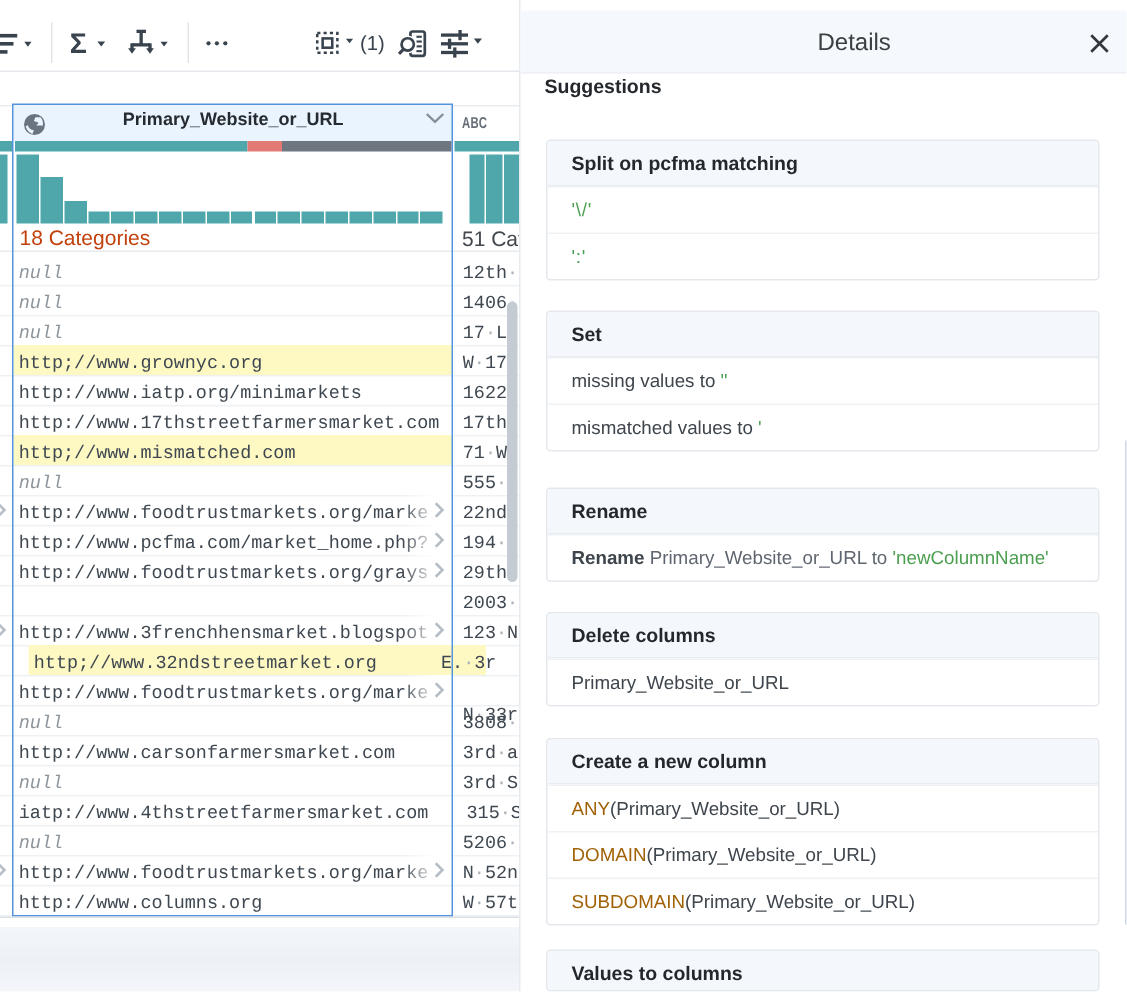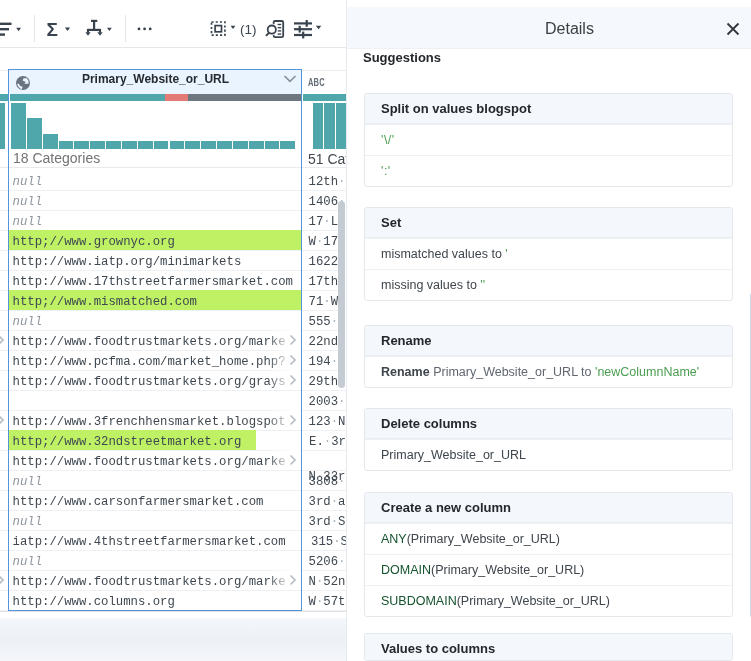--- a/index.html
+++ b/index.html
@@ -12,40 +12,40 @@
   #toolbar { left:0; top:0; width:346px; height:48px; background:#fff;
     border-bottom:1px solid #e4e7eb; }
   
   #grid { left:0; top:48px; width:346px; height:564px; background:#fff; overflow:hidden; }
   .rowline { position:absolute; left:0; width:346px; height:1px; background:#eef1f3; }
   .cell { position:absolute; height:20px; line-height:24px;
     font-family:"Liberation Mono", monospace; font-size:12.3px; color:#3f4851;
     white-space:pre; overflow:hidden; }
   .null { font-style:italic; color:#8d959d; }
   .dot { color:#a9b0b7; }
-  .hl { background:#bef264; }
+  .hl { background:#fef9c3; }
   .fade { position:absolute; width:34px; height:19px;
     background:linear-gradient(90deg, rgba(255,255,255,0), #ffffff 70%); }
   
   #panel { left:346px; top:0; width:405px; height:661px; background:#fff;
     border-left:1px solid #e7eaee; }
   #pband { left:0; top:7px; width:405px; height:42px; background:#f5f8fc;
     border-bottom:1px solid #edf0f4; }
   .card { position:absolute; left:17px; width:369px; background:#fff;
     border:1px solid #e4e8ed; border-radius:3px; }
   .card-h { height:30px; line-height:30px; background:#f4f7fb;
     border-bottom:1px solid #e9edf1; padding-left:16px;
     font-size:13px; font-weight:bold; color:#23282e;
     border-radius:3px 3px 0 0; }
   .card-r { height:31px; line-height:31px; padding-left:16px;
     font-size:12.5px; color:#3e454c; border-top:1px solid #eff2f5;
     white-space:pre; overflow:hidden; }
   .card-r:first-of-type { border-top:none; }
   .green { color:#4c9e50; }
-  .blue { color:#14532d; }
+  .blue { color:#a16207; }
   .gray { color:#5f6670; }
 </style>
 </head>
 <body>
 <div id="stage">
 
   <div class="abs" id="toolbar">
     <svg width="346" height="48" style="position:absolute;left:0;top:0">
       <g fill="#39434e" stroke="none">
 
@@ -153,21 +153,21 @@
         <div class="abs" style="left:217.05px;top:92.5px;width:14.85px;height:8.5px;background:#4fa7ab"></div>
         <div class="abs" style="left:232.90px;top:92.5px;width:14.85px;height:8.5px;background:#4fa7ab"></div>
         <div class="abs" style="left:248.75px;top:92.5px;width:14.85px;height:8.5px;background:#4fa7ab"></div>
         <div class="abs" style="left:264.60px;top:92.5px;width:14.85px;height:8.5px;background:#4fa7ab"></div>
         <div class="abs" style="left:280.45px;top:92.5px;width:14.85px;height:8.5px;background:#4fa7ab"></div>
       </div>
     <div class="abs" style="left:313px;top:55px;width:10.3px;height:46px;background:#4fa7ab"></div>
     <div class="abs" style="left:324.4px;top:55px;width:10.3px;height:46px;background:#4fa7ab"></div>
     <div class="abs" style="left:335.8px;top:55px;width:10.2px;height:46px;background:#4fa7ab"></div>
 
-    <div class="abs" style="left:13px;top:102px;font-size:14px;color:#737373">18 Categories</div>
+    <div class="abs" style="left:13px;top:102px;font-size:14px;color:#c2410c">18 Categories</div>
     <div class="abs" style="left:308px;top:103px;width:38px;overflow:hidden;font-size:14px;color:#42484e;white-space:pre">51 Categories</div>
 
     <div class="abs" style="left:0;top:118.5px;width:346px;height:1px;background:#e7eaee"></div>
 
     <div class="abs" id="rows" style="left:0;top:122px;width:346px;height:441px">
         <div class="cell" style="left:9px;top:0px;width:293px;padding-left:3.5px"><span class="null">null</span></div>
         <div class="cell" style="left:303px;top:0px;width:43px;padding-left:5.5px">12th<span class="dot">·</span></div>
         <div class="rowline" style="top:19.5px"></div>
         <div class="cell" style="left:9px;top:20px;width:293px;padding-left:3.5px"><span class="null">null</span></div>
         <div class="cell" style="left:303px;top:20px;width:43px;padding-left:5.5px">1406<span class="dot">·</span></div>
@@ -219,22 +219,22 @@
         <div class="cell" style="left:9px;top:240px;width:293px;padding-left:3.5px">http://www.3frenchhensmarket.blogspot</div>
         <div class="fade" style="left:268px;top:240px"></div>
         <svg class="abs" width="8" height="12" style="left:288.5px;top:244px">
           <path d="M1.5,1.5 L6,6 L1.5,10.5" stroke="#b6bdc4" stroke-width="1.7" fill="none"></path>
         </svg>
         <div class="cell" style="left:303px;top:240px;width:43px;padding-left:5.5px">123<span class="dot">·</span>N</div>
         <svg class="abs" width="8" height="12" style="left:-3px;top:244px">
           <path d="M1.5,1.5 L6,6 L1.5,10.5" stroke="#b6bdc4" stroke-width="1.7" fill="none"></path>
         </svg>
         <div class="rowline" style="top:259.5px"></div>
-        <div class="cell hl" style="left:9px;top:260px;width:247px;padding-left:3.5px">http;//www.32ndstreetmarket.org</div>
-        <div class="cell" style="left:303px;top:260px;width:43px;padding-left:6px">E.<span class="dot">·</span>3r</div>
+        <div class="cell hl" style="left:19px;top:260px;width:305px;padding-left:3.5px">http;//www.32ndstreetmarket.org</div>
+        <div class="cell" style="left:288px;top:260px;width:43px;padding-left:6px">E.<span class="dot">·</span>3r</div>
         <div class="rowline" style="top:279.5px"></div>
         <div class="cell" style="left:9px;top:280px;width:293px;padding-left:3.5px">http://www.foodtrustmarkets.org/marke</div>
         <div class="fade" style="left:268px;top:280px"></div>
         <svg class="abs" width="8" height="12" style="left:288.5px;top:284px">
           <path d="M1.5,1.5 L6,6 L1.5,10.5" stroke="#b6bdc4" stroke-width="1.7" fill="none"></path>
         </svg>
         <div class="cell" style="left:303px;top:295px;width:43px;padding-left:5.5px">N<span class="dot">·</span>33r</div>
         <div class="rowline" style="top:299.5px"></div>
         <div class="cell" style="left:9px;top:300px;width:293px;padding-left:3.5px"><span class="null">null</span></div>
         <div class="cell" style="left:303px;top:300px;width:43px;padding-left:5.5px">3808<span class="dot">·</span></div>
@@ -278,29 +278,29 @@
 
   <div class="abs" id="panel">
     <div class="abs" id="pband"></div>
     <div class="abs" style="left:198px;top:20px;font-size:16px;color:#3c4043">Details</div>
     <svg class="abs" width="14" height="14" style="left:379px;top:22px">
       <path d="M1.5,1.5 L12.5,12.5 M12.5,1.5 L1.5,12.5" stroke="#33383d" stroke-width="1.8" fill="none"></path>
     </svg>
     <div class="abs" style="left:16px;top:50px;font-size:13px;font-weight:bold;color:#24282c">Suggestions</div>
 
     <div class="card" style="top:93px">
-      <div class="card-h">Split on values blogspot</div>
+      <div class="card-h">Split on pcfma matching</div>
       <div class="card-r green" style="letter-spacing:0.5px">'\/'</div>
       <div class="card-r green" style="letter-spacing:0.5px">':'</div>
     </div>
 
     <div class="card" style="top:207px">
       <div class="card-h">Set</div>
+      <div class="card-r">missing values to <span class="green">''</span></div>
       <div class="card-r">mismatched values to <span class="green">'</span></div>
-      <div class="card-r">missing values to <span class="green">''</span></div>
     </div>
 
     <div class="card" style="top:325px">
       <div class="card-h">Rename</div>
       <div class="card-r"><b>Rename</b> <span class="gray">Primary_Website_or_URL to</span> <span class="green">'newColumnName'</span></div>
     </div>
 
     <div class="card" style="top:408px">
       <div class="card-h">Delete columns</div>
       <div class="card-r">Primary_Website_or_URL</div>

